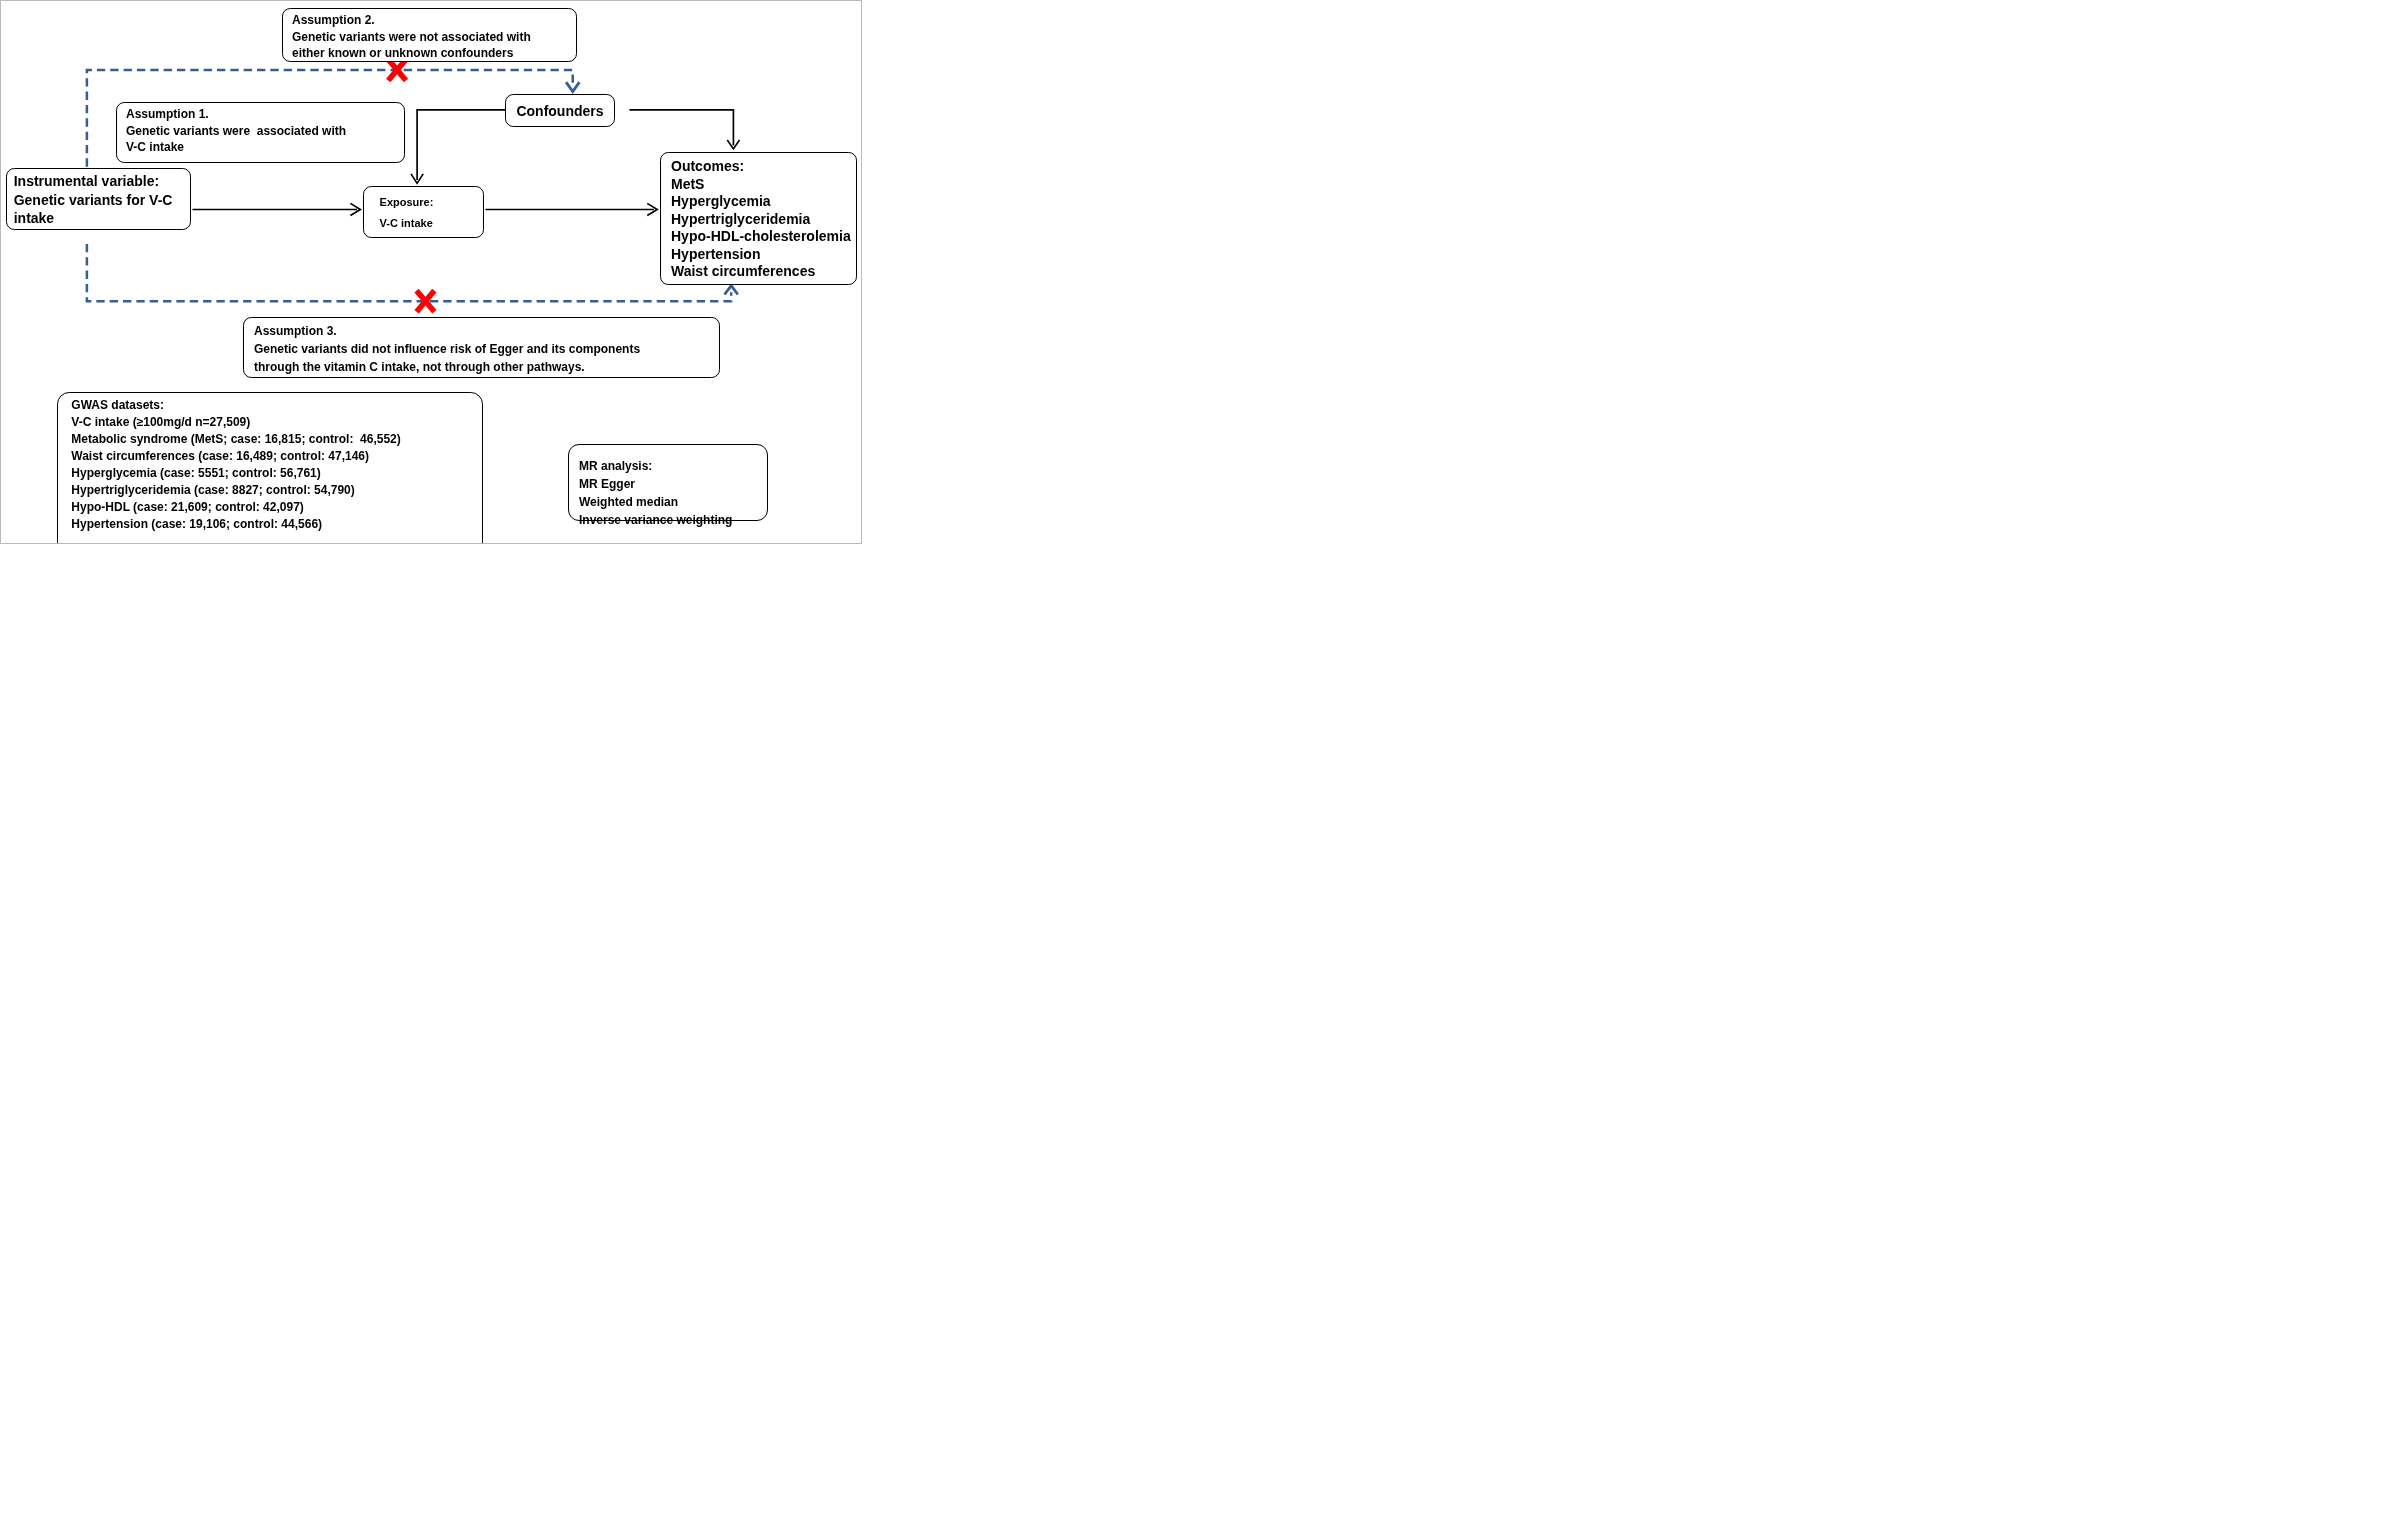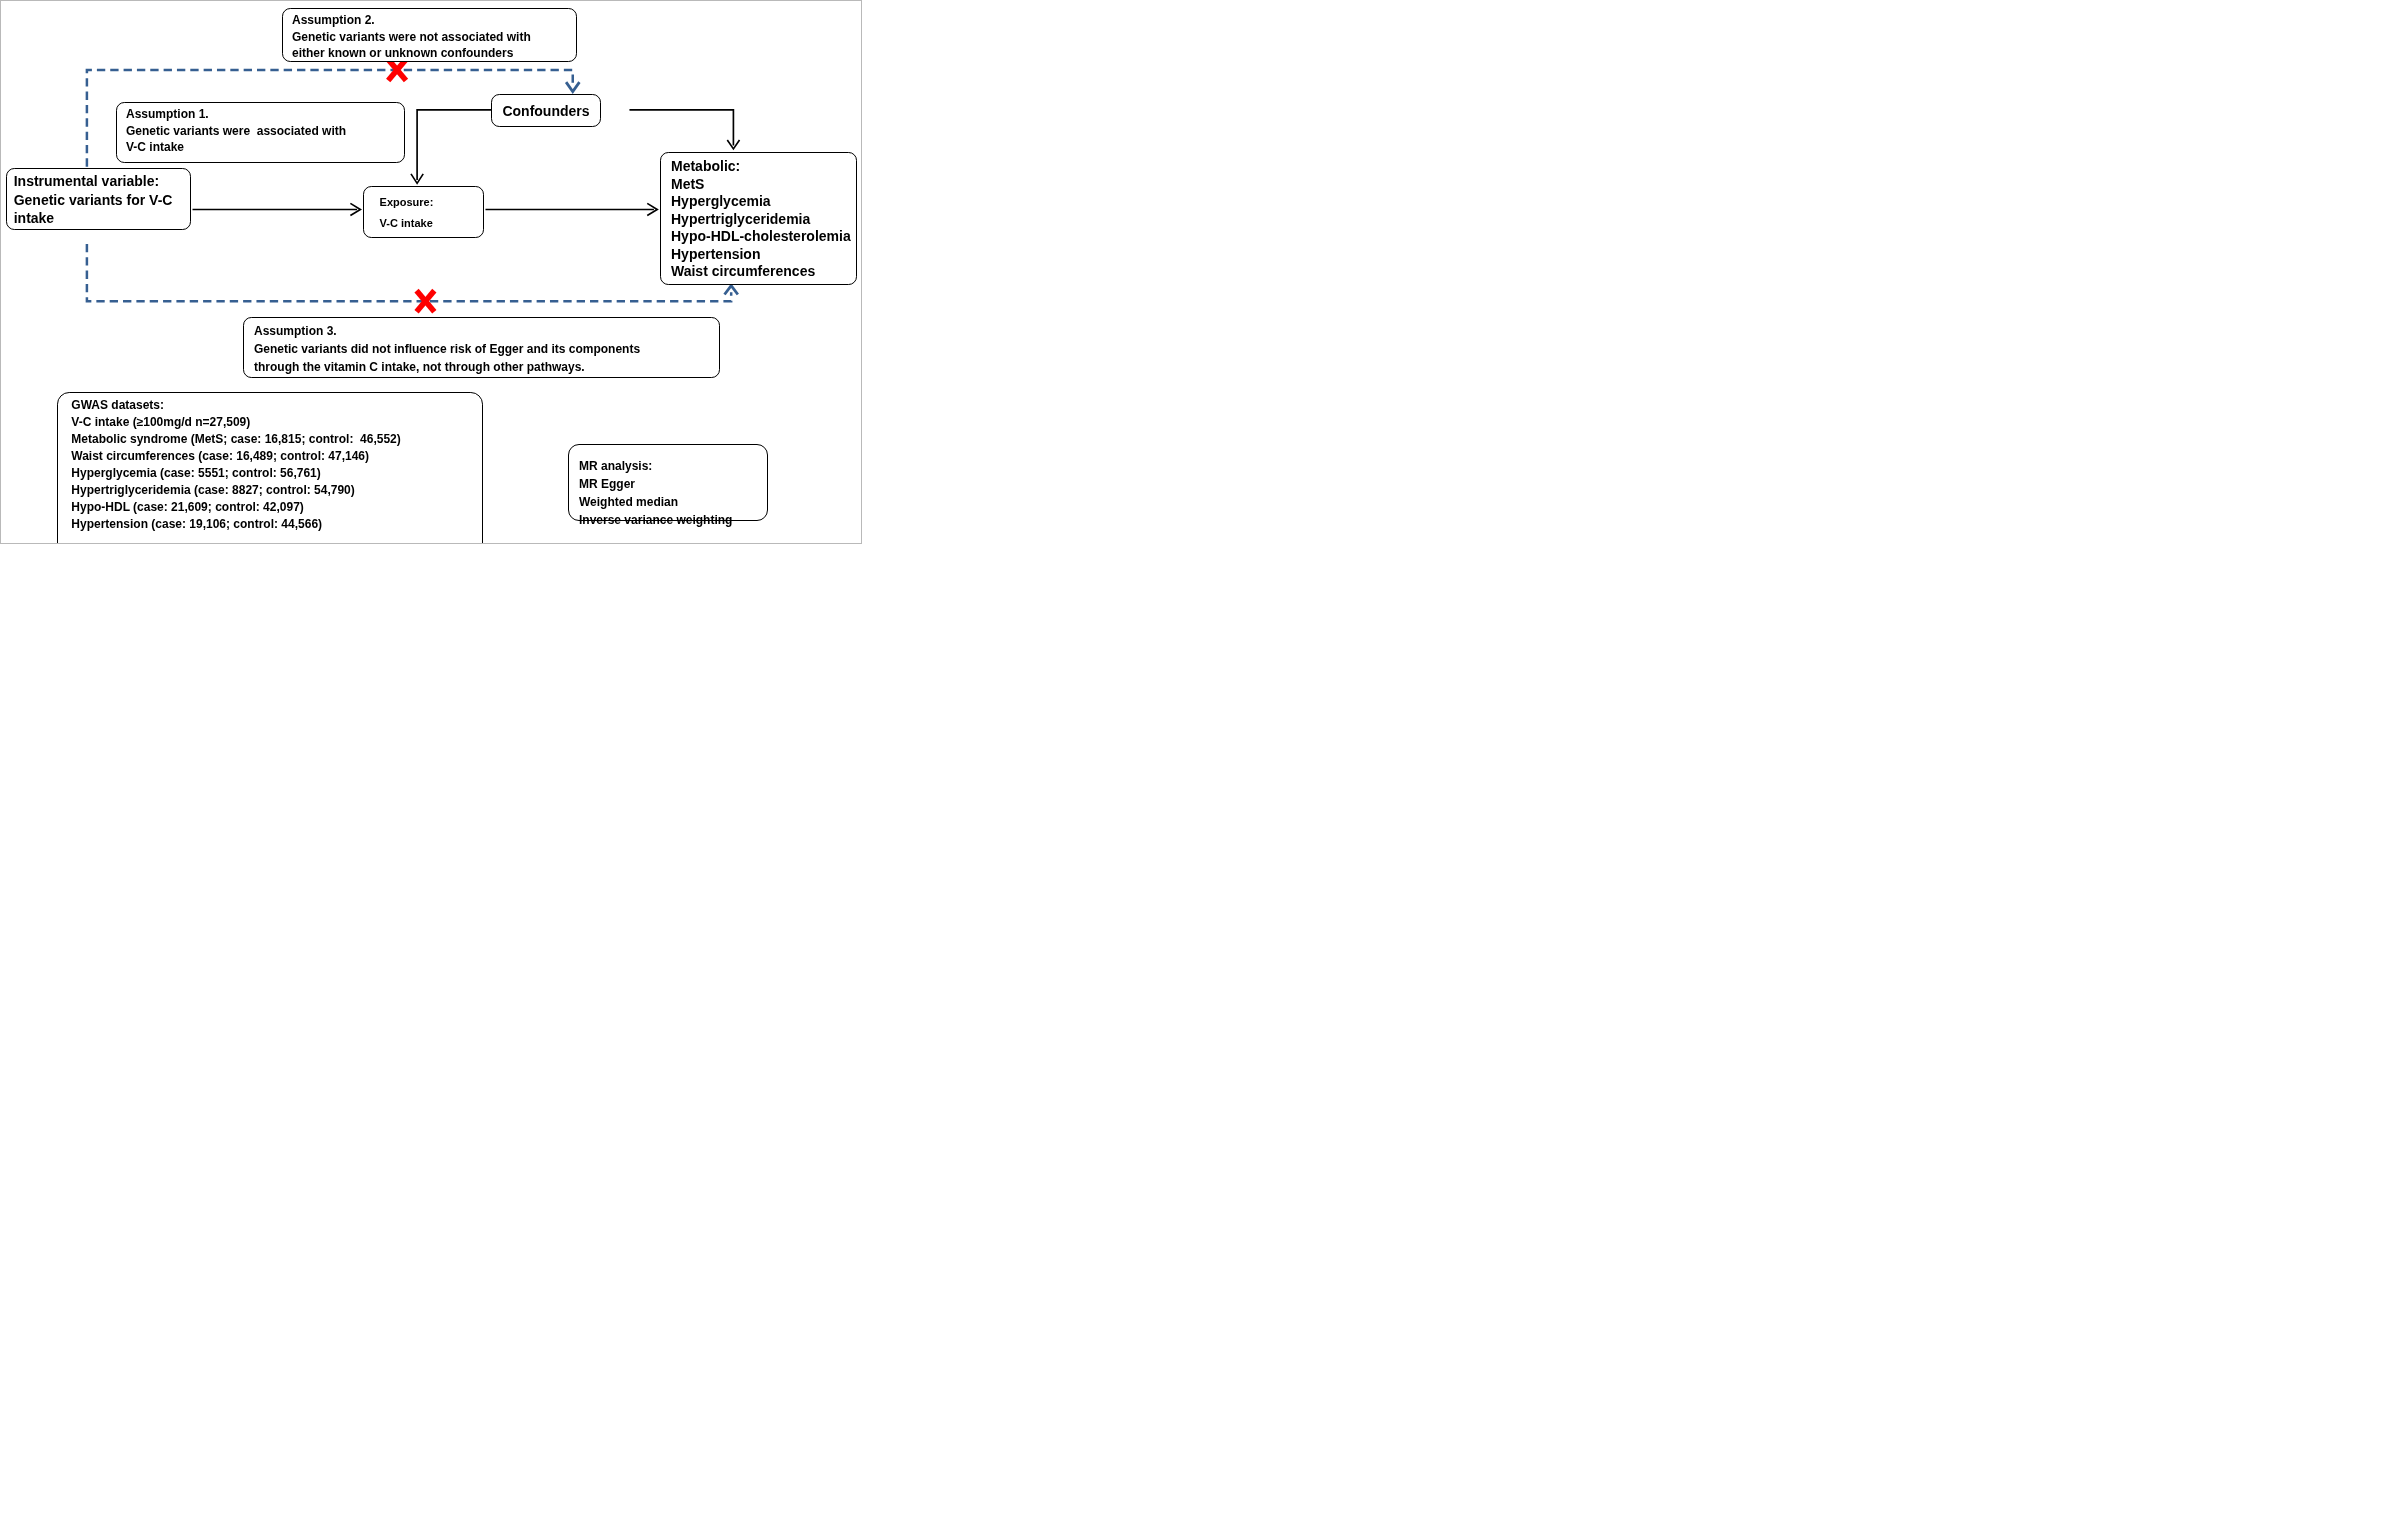--- a/index.html
+++ b/index.html
@@ -74,37 +74,37 @@
     <div class="line">Genetic variants were not associated with</div>
     <div class="line">either known or unknown confounders</div>
   </div>
 
   <div class="box fs23" style="left:115px; top:101px; width:289px; height:61px; padding:2.8px 0 0 9px;">
     <div class="line">Assumption 1.</div>
     <div class="line">Genetic variants were  associated with</div>
     <div class="line">V-C intake</div>
   </div>
 
-  <div class="box fs25" style="left:490px; top:93px; width:110px; height:33px; display:flex; align-items:center; justify-content:center;">
+  <div class="box fs25" style="left:504px; top:93px; width:110px; height:33px; display:flex; align-items:center; justify-content:center;">
     <div class="line">Confounders</div>
   </div>
 
   <div class="box fs25" style="left:5px; top:167px; width:185px; height:62px; padding:3.3px 0 0 6.7px; line-height:18.3px;">
     <div class="line">Instrumental variable:</div>
     <div class="line">Genetic variants for V-C</div>
     <div class="line">intake</div>
   </div>
 
   <div class="box" style="left:362px; top:185px; width:121px; height:52px; padding:5px 0 0 15.6px; font-size:11px; line-height:20.6px;">
     <div class="line">Exposure:</div>
     <div class="line">V-C intake</div>
   </div>
 
   <div class="box fs25" style="left:659px; top:151px; width:197px; height:133px; padding:5px 0 0 10px; line-height:17.5px;">
-    <div class="line">Metabolic:</div>
+    <div class="line">Outcomes:</div>
     <div class="line">MetS</div>
     <div class="line">Hyperglycemia</div>
     <div class="line">Hypertriglyceridemia</div>
     <div class="line">Hypo-HDL-cholesterolemia</div>
     <div class="line">Hypertension</div>
     <div class="line">Waist circumferences</div>
   </div>
 
   <div class="box fs23" style="left:211px; top:316px; width:477px; height:61px; padding:3.9px 0 0 10px; line-height:18px;margin-left:31px;">
     <div class="line">Assumption 3.</div>

